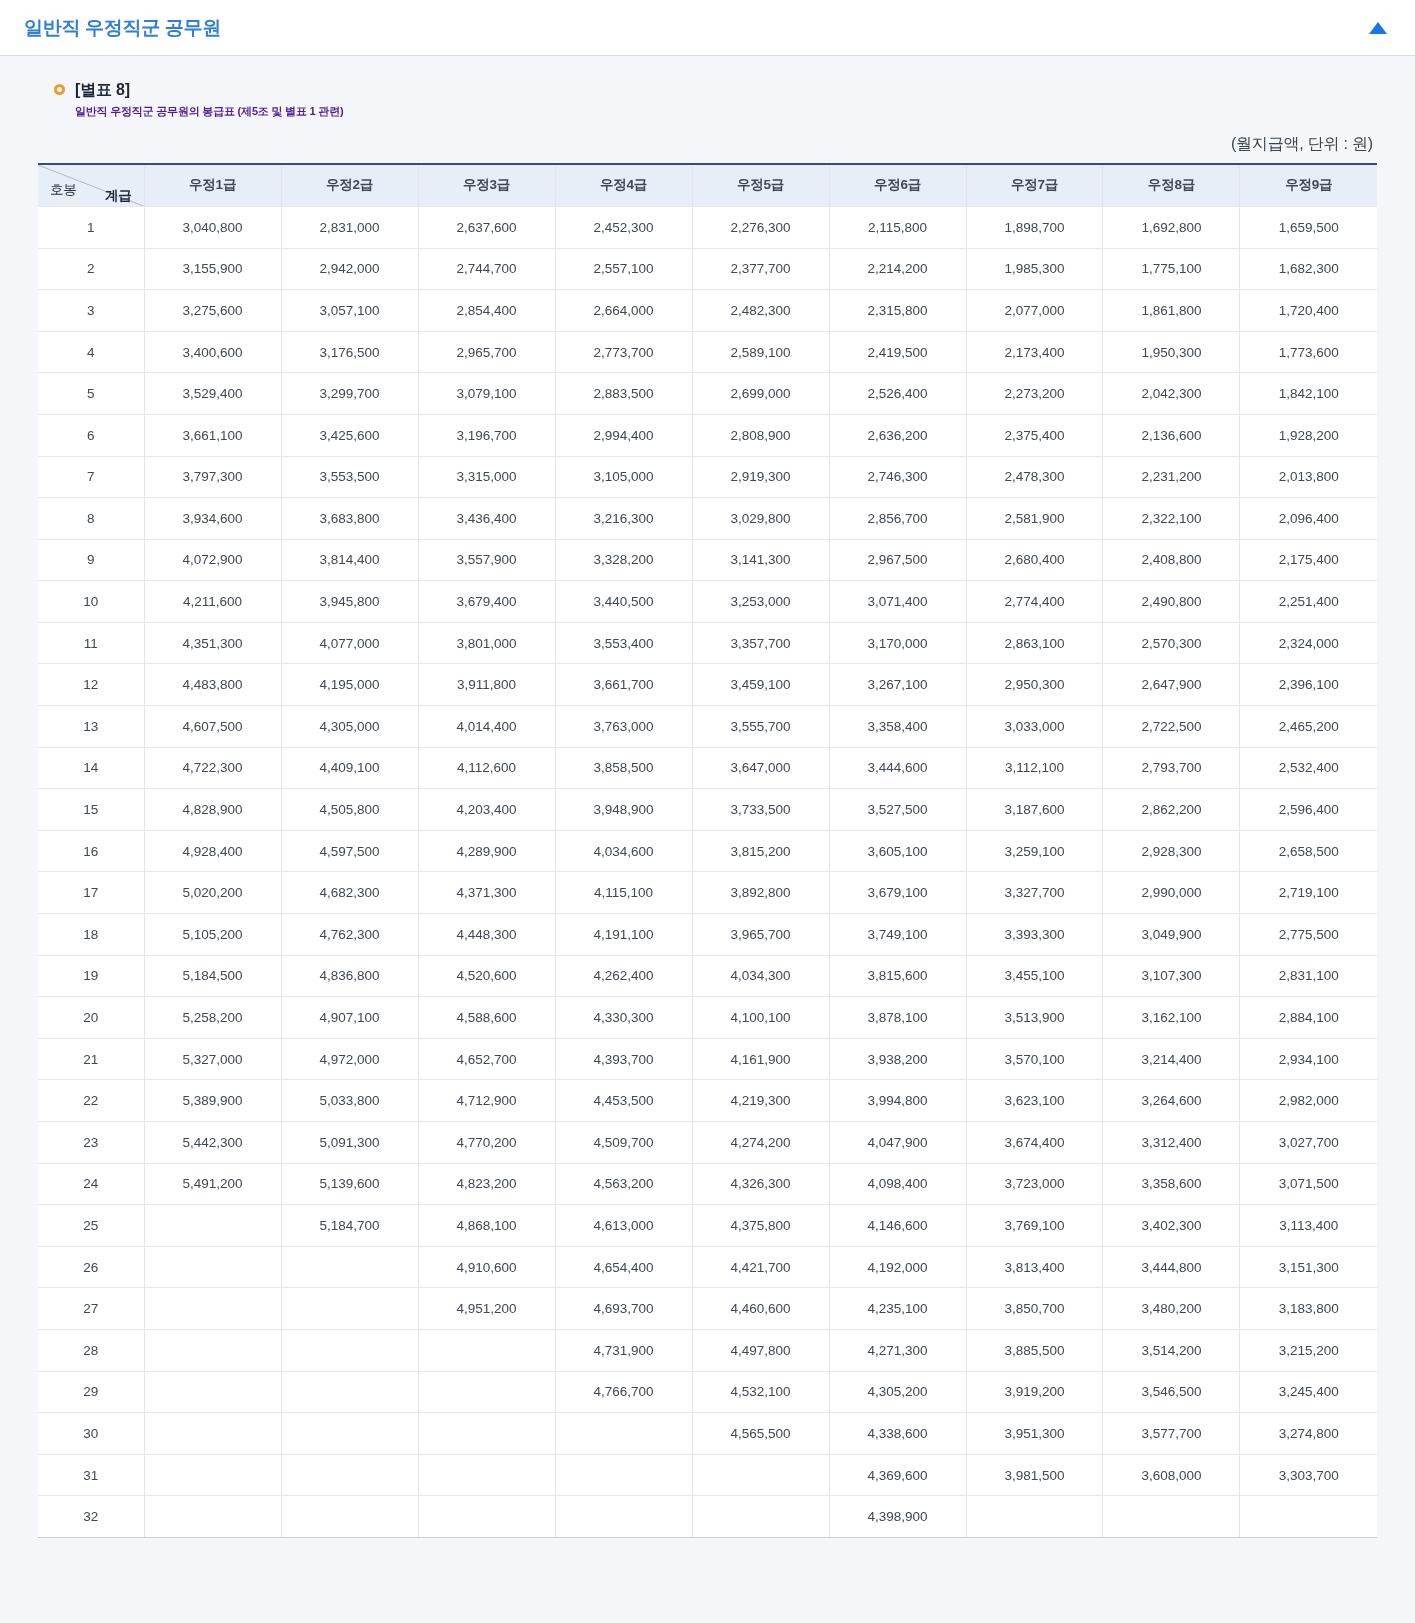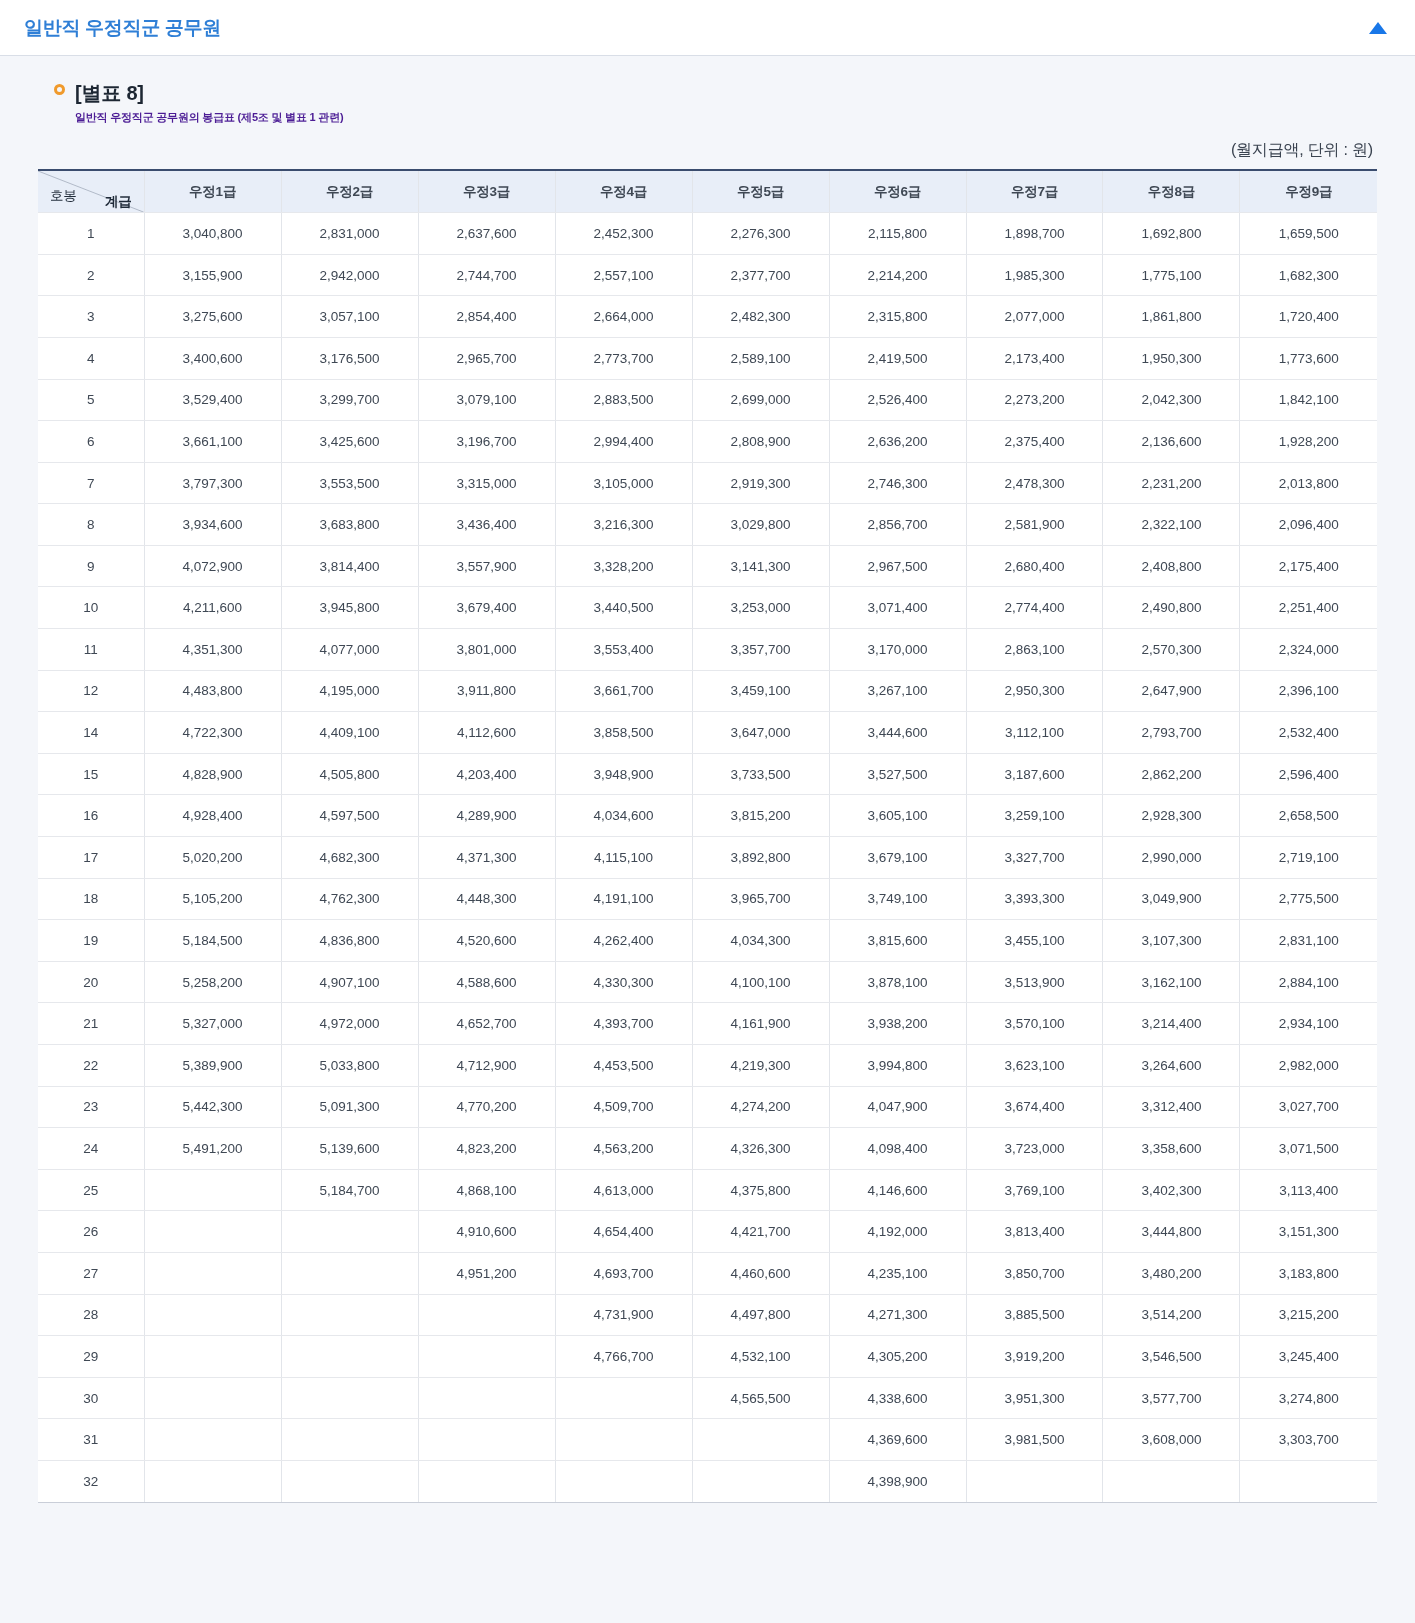--- a/index.html
+++ b/index.html
@@ -64,21 +64,21 @@
     flex: 0 0 auto;
     width: 11px;
     height: 11px;
     border: 3px solid #f09a2c;
     border-radius: 50%;
     margin-top: 6px;
     margin-right: 10px;
   }
   .attach-lines { line-height: 1.55; }
   .attach-label {
-    font-size: 20px;
+    font-size: 16px;
     color: #1d2733;
     font-weight: bold;
     letter-spacing: -0.2px;
   }
   .attach-title {
     font-size: 11px;
     color: #4c1d95;
     font-weight: bold;
     letter-spacing: -0.2px;
   }
@@ -361,20 +361,32 @@
               <td>4,195,000</td>
               <td>3,911,800</td>
               <td>3,661,700</td>
               <td>3,459,100</td>
               <td>3,267,100</td>
               <td>2,950,300</td>
               <td>2,647,900</td>
               <td>2,396,100</td>
             </tr>
             <tr>
+              <td class="step-col">13</td>
+              <td>4,607,500</td>
+              <td>4,305,000</td>
+              <td>4,014,400</td>
+              <td>3,763,000</td>
+              <td>3,555,700</td>
+              <td>3,358,400</td>
+              <td>3,033,000</td>
+              <td>2,722,500</td>
+              <td>2,465,200</td>
+            </tr>
+            <tr>
               <td class="step-col">14</td>
               <td>4,722,300</td>
               <td>4,409,100</td>
               <td>4,112,600</td>
               <td>3,858,500</td>
               <td>3,647,000</td>
               <td>3,444,600</td>
               <td>3,112,100</td>
               <td>2,793,700</td>
               <td>2,532,400</td>

